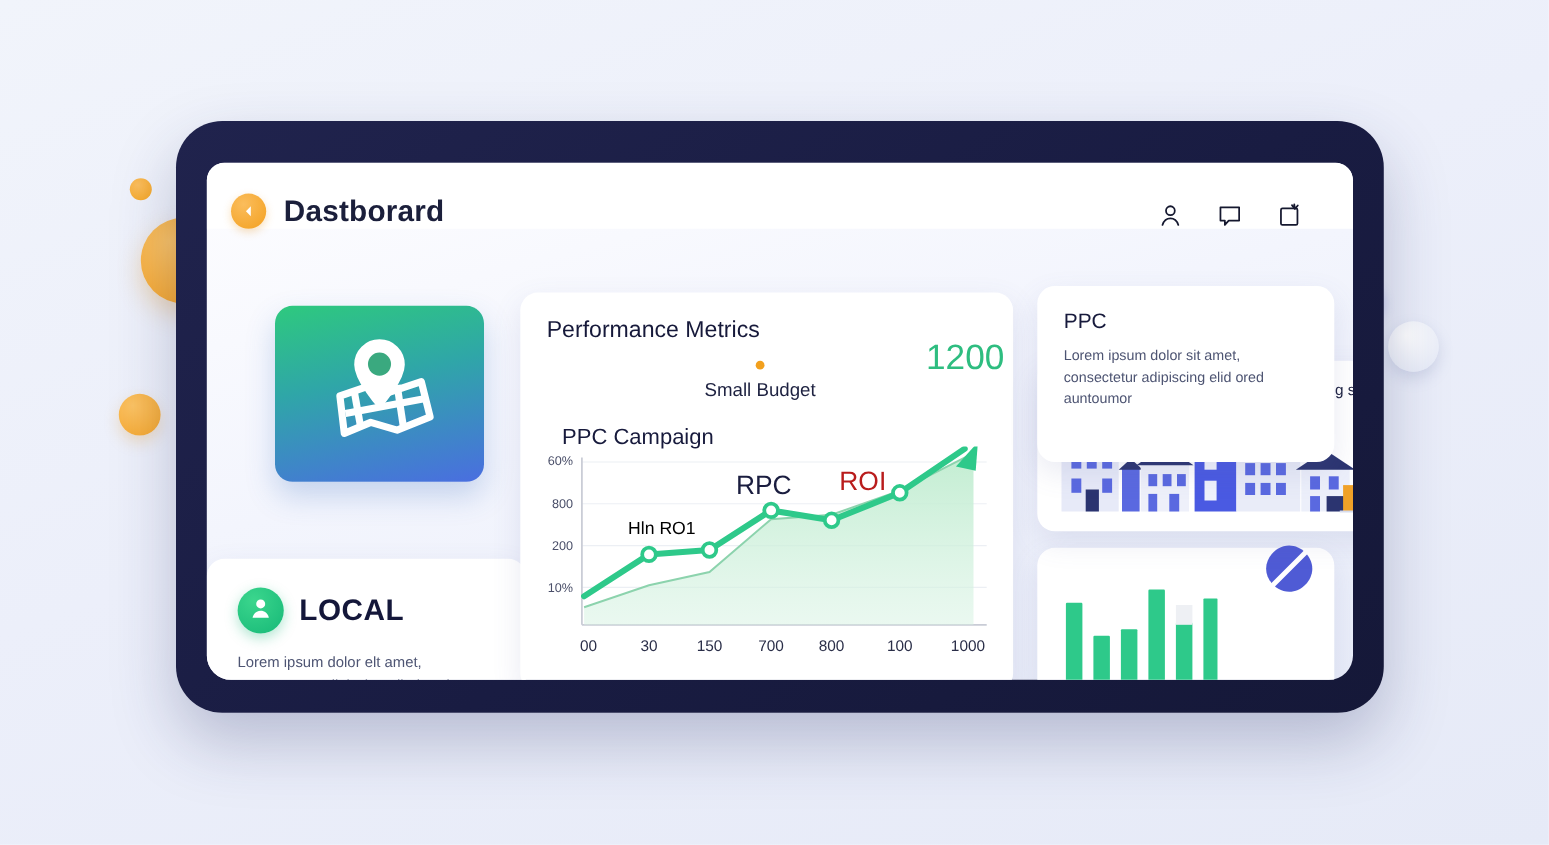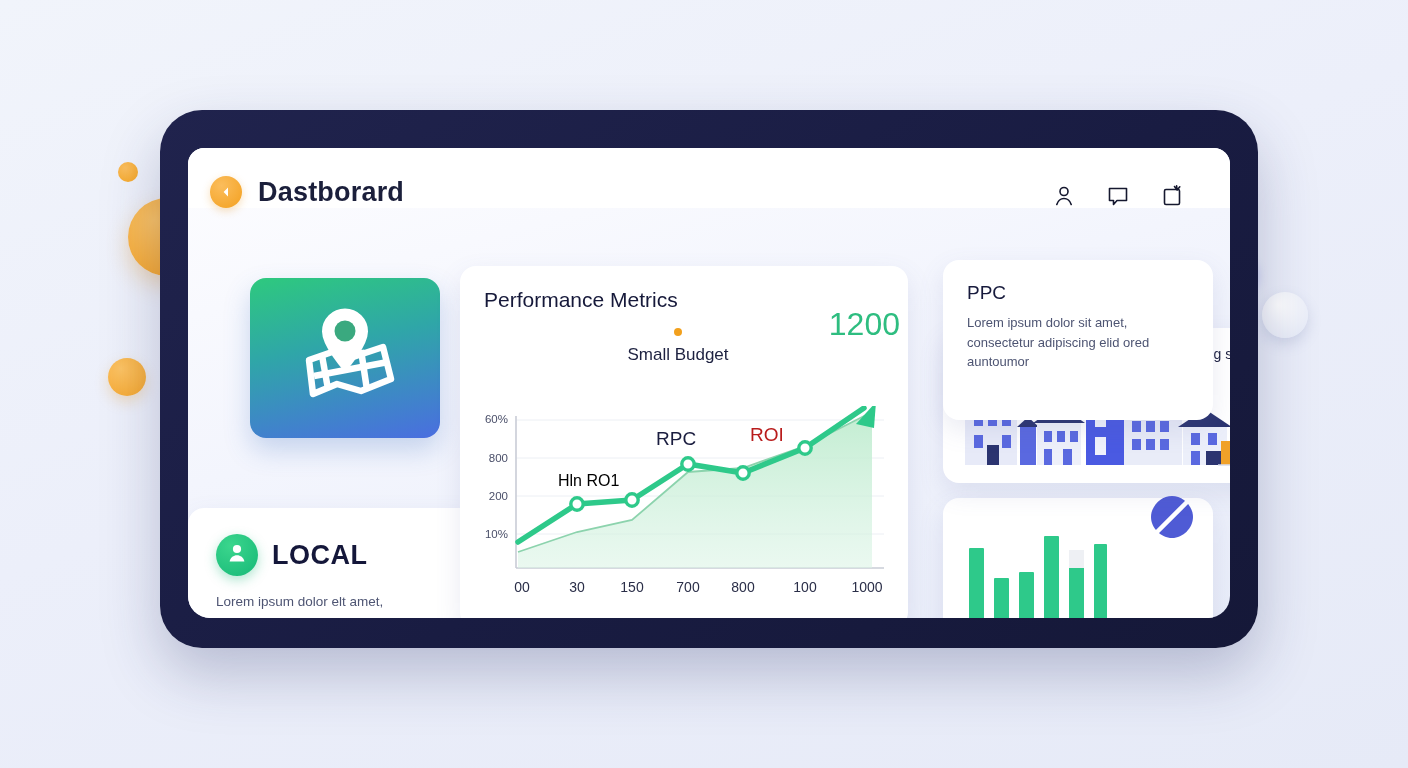--- a/index.html
+++ b/index.html
@@ -154,21 +154,21 @@
   .local-body {
     margin-top: 16px;
     font-size: 13.5px;
     line-height: 1.55;
     color: #4e5573;
     max-width: 228px;
   }
 
   
   .perf-card {
-    left: 272px; top: 58px;
+    left: 285px; top: 58px;
     width: 448px; height: 362px;
     padding: 22px 36px 14px 24px;
   }
   .perf-title {
     font-size: 21px; font-weight: 500;
     color: #16193a;
   }
   .legend-row {
     display: flex; align-items: center; gap: 9px;
     margin-top: 16px;
@@ -199,21 +199,21 @@
     position: absolute;
     right: 8px; top: 40px;
     font-size: 32px;
     font-weight: 400;
     color: #2ebd80;
     text-align: center;
   }
 
   .anno {
     position: absolute;
-    font-size: 19px;
+    font-size: 24px;
   }
   .anno-rpc { left: 196px; top: 162px; color: #1a1d3f; }
   .anno-roi { left: 290px; top: 158px; color: #b91c1c; }
   .anno-hln { left: 70px; top: 206px; color: #000000; font-size: 16px; margin-left: 28px; }
 
   
   .ppc-card {
     left: 755px; top: 52px;
     width: 270px; height: 160px;
     padding: 22px 24px;
@@ -337,20 +337,21 @@
       </div>
 
       <div class="card perf-card">
         <div class="perf-title">Performance Metrics</div>
 
         <div class="legend-row">
           <span class="legend-dot"></span>
           <span class="legend-label">Small Budget</span>
         </div>
 
+        <div class="perf-sub">PPC Campaign</div>
 
         <div class="big-value">1200</div>
 
         <div class="anno anno-rpc">RPC</div>
         <div class="anno anno-roi">ROI</div>
         <div class="anno anno-hln">Hln RO1</div>
 
         <div class="chart-wrap">
           <svg width="448" height="218" viewBox="0 0 448 218">
             <defs>

